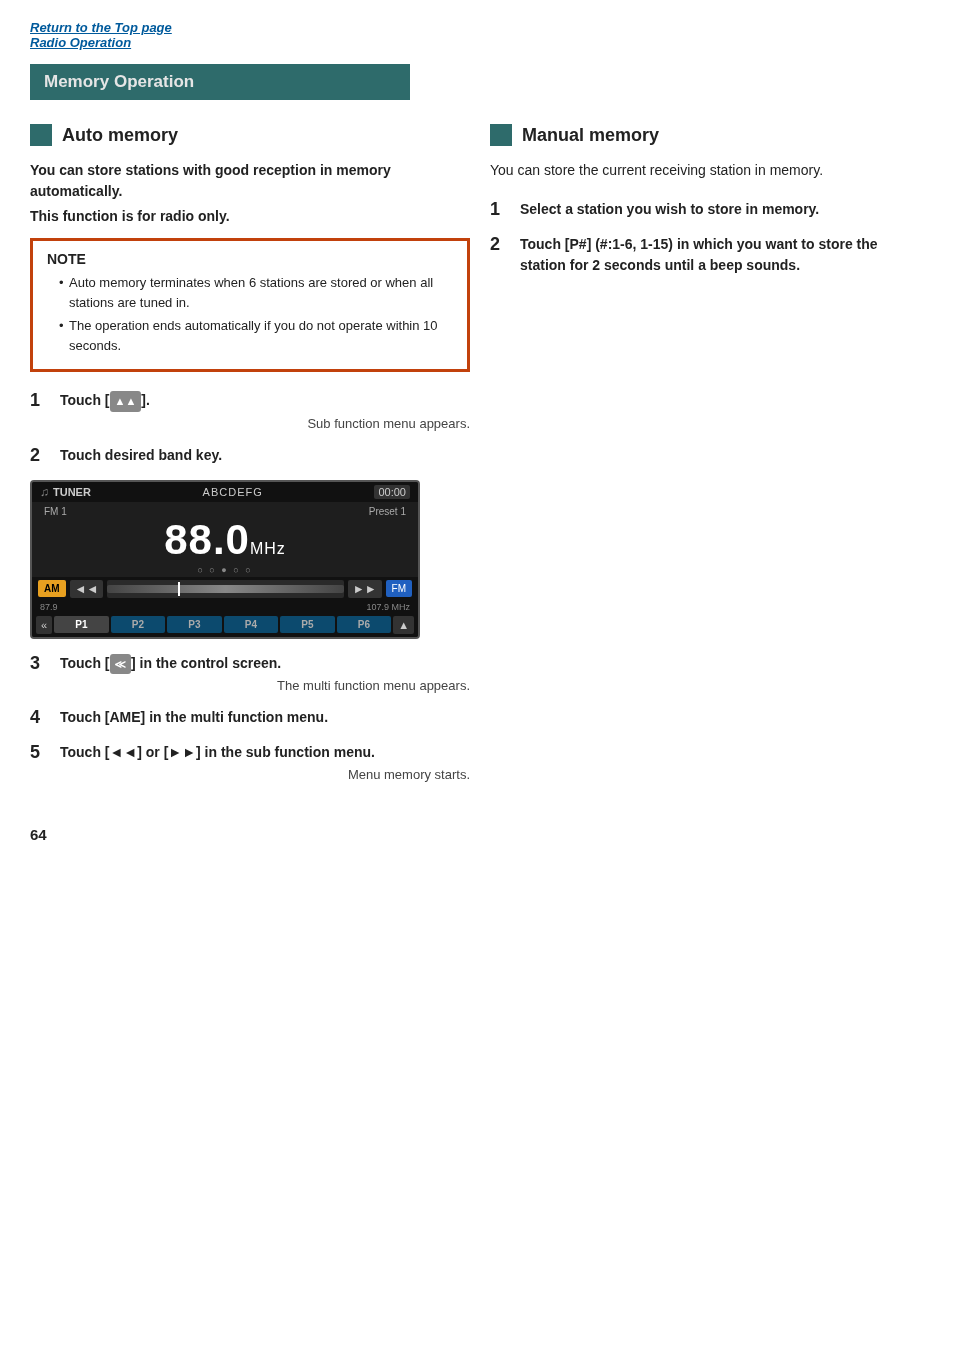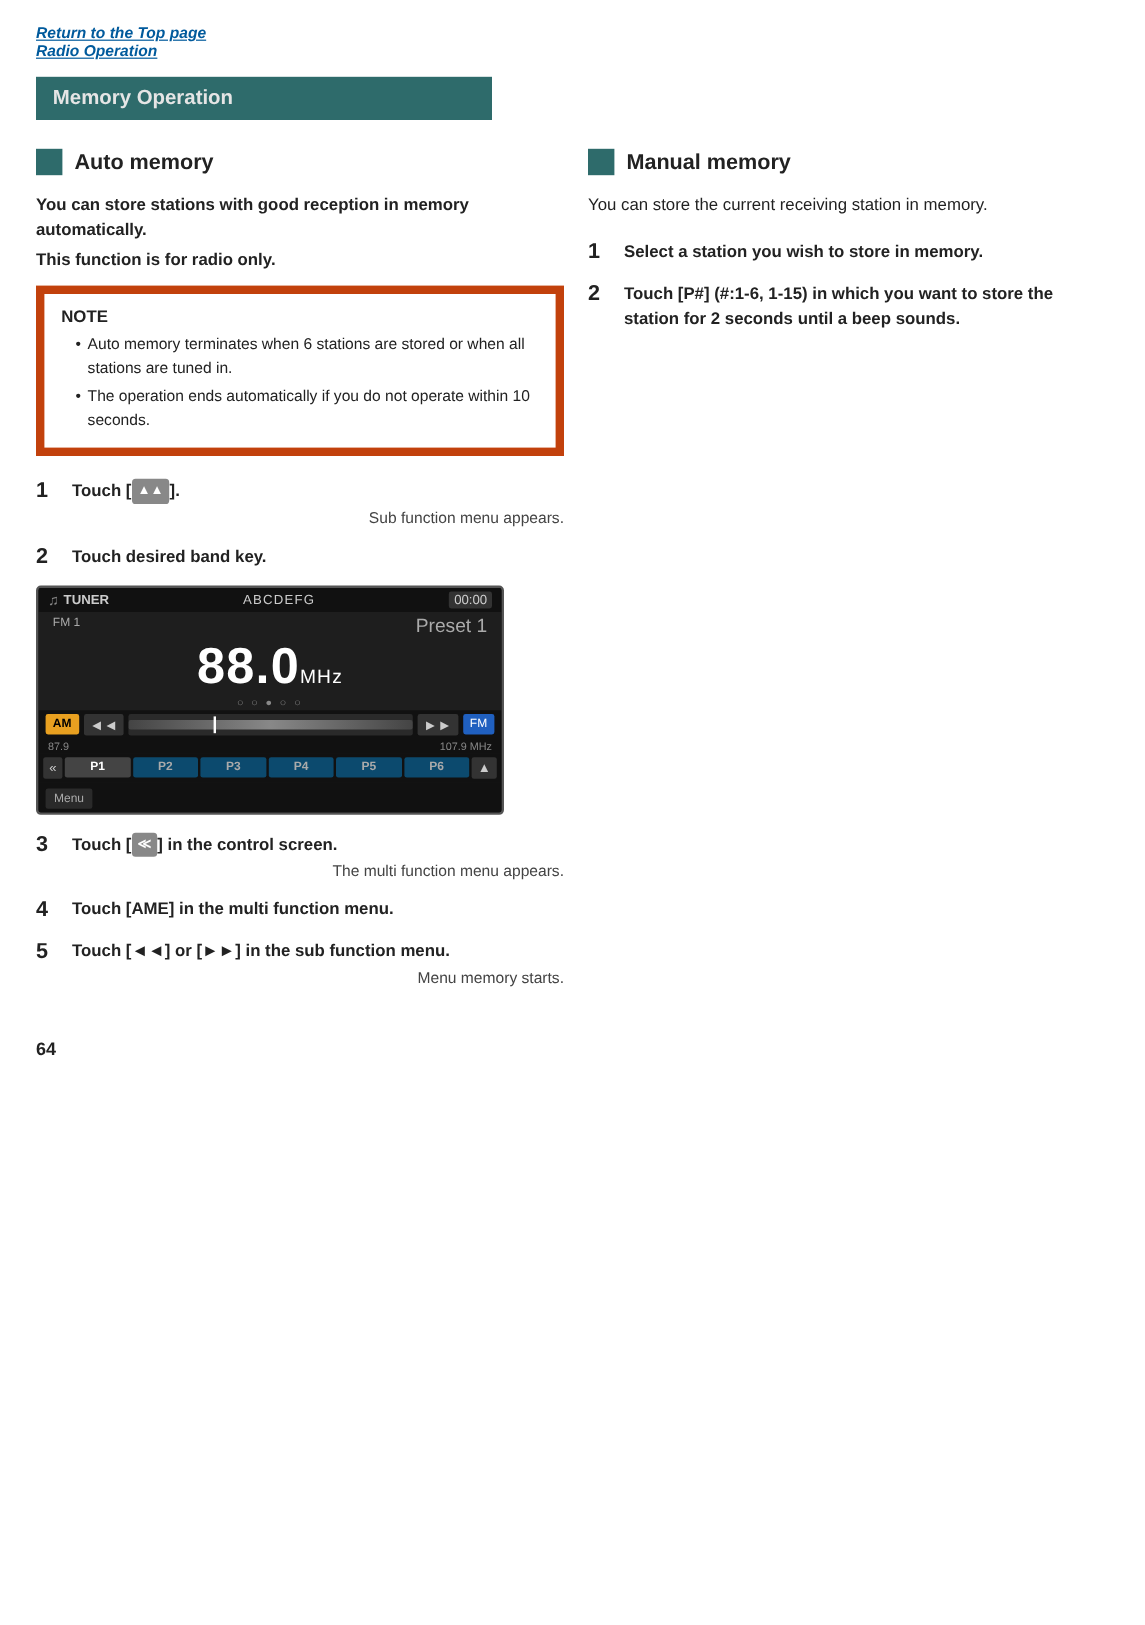--- a/index.html
+++ b/index.html
@@ -64,21 +64,21 @@
       font-size: 14px;
       margin-bottom: 6px;
       line-height: 1.5;
     }
     .intro-sub {
       font-weight: bold;
       font-size: 14px;
       margin-bottom: 14px;
     }
     .note-box {
-      border: 7px solid #c2410c;
+      border: 3px solid #c2410c;
       padding: 10px 14px;
       margin-bottom: 18px;
       background: #fff;
     }
     .note-title {
       font-weight: bold;
       font-size: 14px;
       margin-bottom: 6px;
     }
     .note-item {
@@ -172,21 +172,21 @@
     }
     .tuner-middle {
       background: #1e1e1e;
       padding: 4px 12px 2px 12px;
       display: flex;
       flex-direction: column;
       align-items: center;
     }
     .tuner-preset {
       color: #aaa;
-      font-size: 16px;
+      font-size: 10px;
     }
     .tuner-band {
       color: #aaa;
       font-size: 10px;
       align-self: flex-start;
     }
     .tuner-freq {
       color: #fff;
       font-size: 42px;
       font-weight: bold;
@@ -412,23 +412,20 @@
       <div class="tuner-preset-row-btns">
         <button class="tuner-preset-nav">«</button>
         <button class="tuner-preset-btn active">P1</button>
         <button class="tuner-preset-btn">P2</button>
         <button class="tuner-preset-btn">P3</button>
         <button class="tuner-preset-btn">P4</button>
         <button class="tuner-preset-btn">P5</button>
         <button class="tuner-preset-btn">P6</button>
         <button class="tuner-preset-nav">▲</button>
       </div>
-      <div style="background:#111;padding:3px 6px;">
-        <button class="tuner-menu-btn">Menu</button>
-      </div>
     </div>
 
     <div class="step">
       <div class="step-header">
         <span class="step-num">3</span>
         <span class="step-label">
           Touch [<span class="icon-btn">≪</span>] in the control screen.
         </span>
       </div>
       <div class="step-desc">The multi function menu appears.</div>

